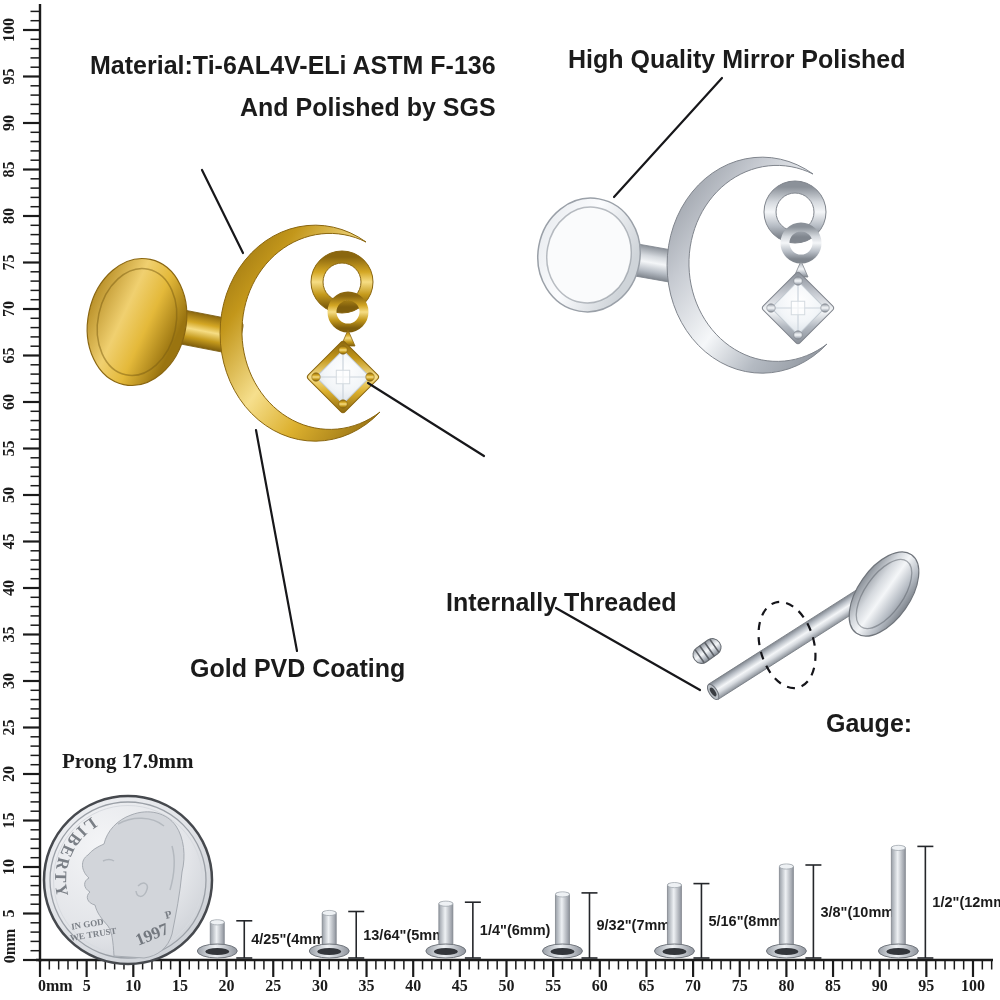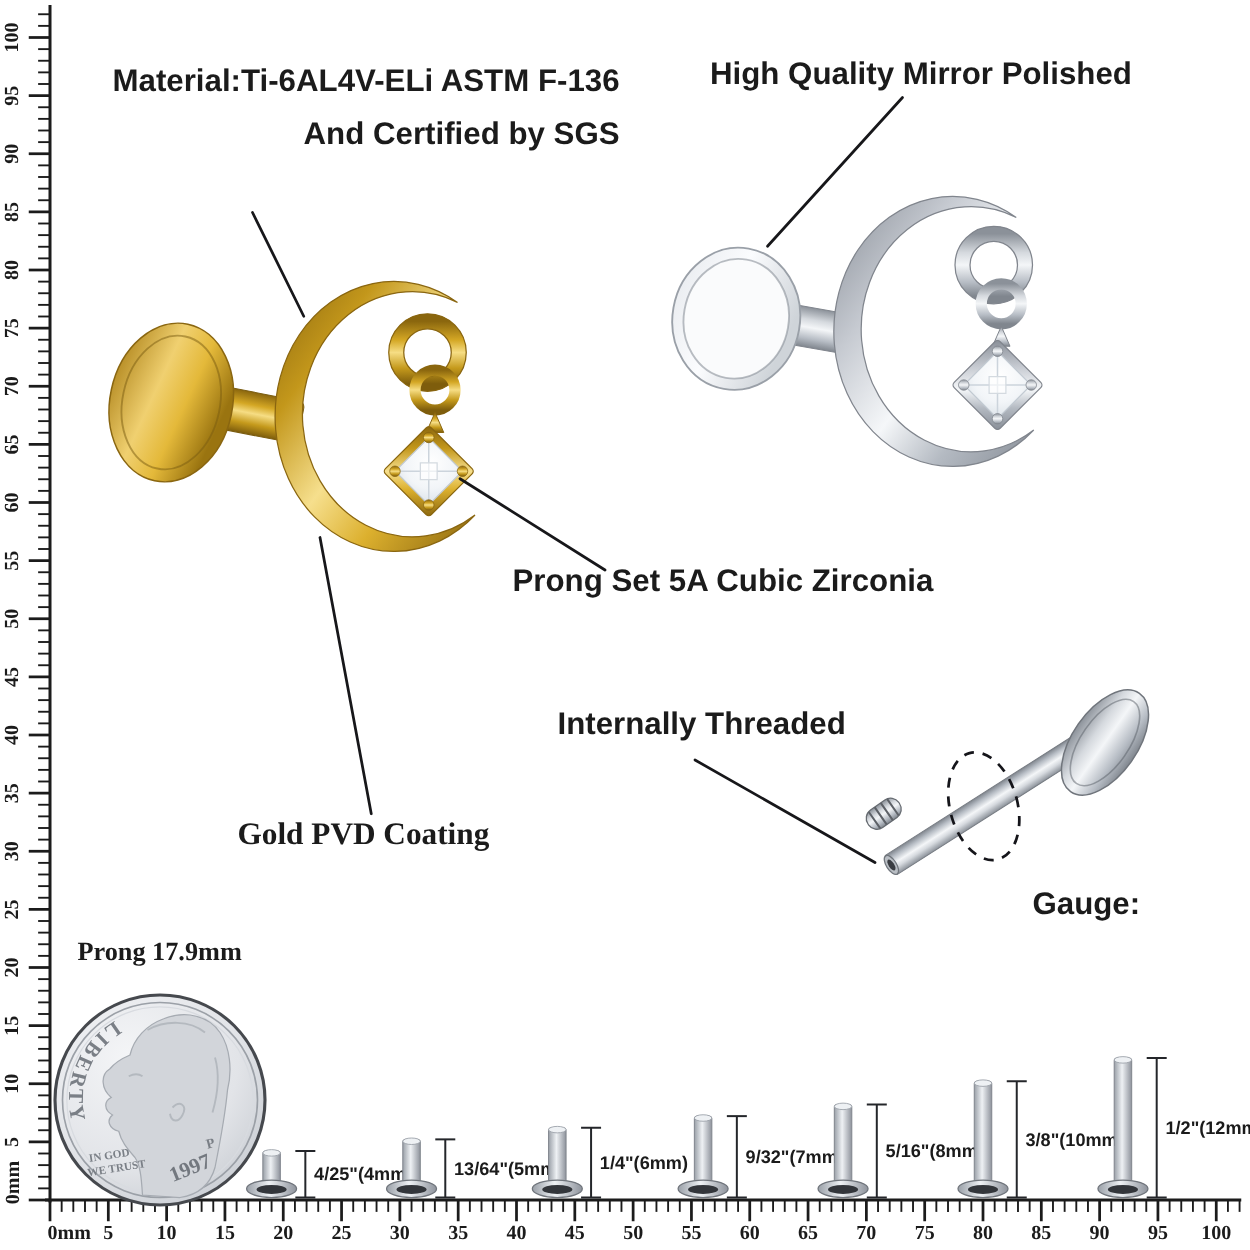--- a/index.html
+++ b/index.html
@@ -4,22 +4,22 @@
 <style>
   html,body{margin:0;padding:0;background:#fff;}
   .stage{position:relative;width:1000px;height:1000px;background:#fff;overflow:hidden;
          font-family:"Liberation Sans",sans-serif;}
   .stage svg{position:absolute;left:0;top:0;}
   .note{position:absolute;font:600 25px "Liberation Sans",sans-serif;color:#1b1b1b;white-space:nowrap;}
   .note-line{display:block;}
   #n-material{left:90px;top:44px;line-height:42px;text-align:right;}
   #n-mirror{left:568px;top:45px;}
   #n-prong{left:410px;top:451px;}
-  #n-threaded{left:446px;top:565px;}
-  #n-goldpvd{left:190px;top:654px;font-family:Liberation Serif, serif;}
+  #n-threaded{left:446px;top:588px;}
+  #n-goldpvd{left:190px;top:654px;}
   #n-gauge{left:786px;top:701px;line-height:44px;margin-left:40px;}
   #n-dime{left:62px;top:749px;font:700 21px "Liberation Serif","DejaVu Serif",serif;}
   .rnum{font:700 16px "Liberation Serif","DejaVu Serif",serif;fill:#1b1b1b;}
   .sizelabel{font:700 14.5px "Liberation Sans",sans-serif;fill:#1b1b1b;}
   .coin-lib{font:700 17px "Liberation Serif","DejaVu Serif",serif;fill:#7a7f86;letter-spacing:3px;}
   .coin-small{font:700 9px "Liberation Serif","DejaVu Serif",serif;fill:#7a7f86;}
   .coin-year{font:700 17px "Liberation Serif","DejaVu Serif",serif;fill:#73787f;}
   .coin-mint{font:700 11px "Liberation Serif","DejaVu Serif",serif;fill:#7a7f86;}
 </style>
 </head>
@@ -514,24 +514,23 @@
     <line x1="202" y1="170" x2="243" y2="253"></line>
     <line x1="722" y1="78" x2="614" y2="197"></line>
     <line x1="368" y1="383" x2="484" y2="456"></line>
     <line x1="256" y1="430" x2="297" y2="651"></line>
     <line x1="556" y1="608" x2="700" y2="690"></line>
   </g>
 </svg>
 
 <div class="note" id="n-material">
   <span class="note-line">Material:Ti-6AL4V-ELi ASTM F-136</span>
-  <span class="note-line">And Certified by SGS</span>
+  <span class="note-line">And Polished by SGS</span>
 </div>
 <div class="note" id="n-mirror">High Quality Mirror Polished</div>
-<div class="note" id="n-prong">Prong Set 5A Cubic Zirconia</div>
 <div class="note" id="n-threaded">Internally Threaded</div>
 <div class="note" id="n-goldpvd">Gold PVD Coating</div>
 <div class="note" id="n-gauge">
   <span class="note-line">Gauge:</span>
 </div>
 <div class="note" id="n-dime">Prong 17.9mm</div>
 
 </div>
 
 </body></html>

